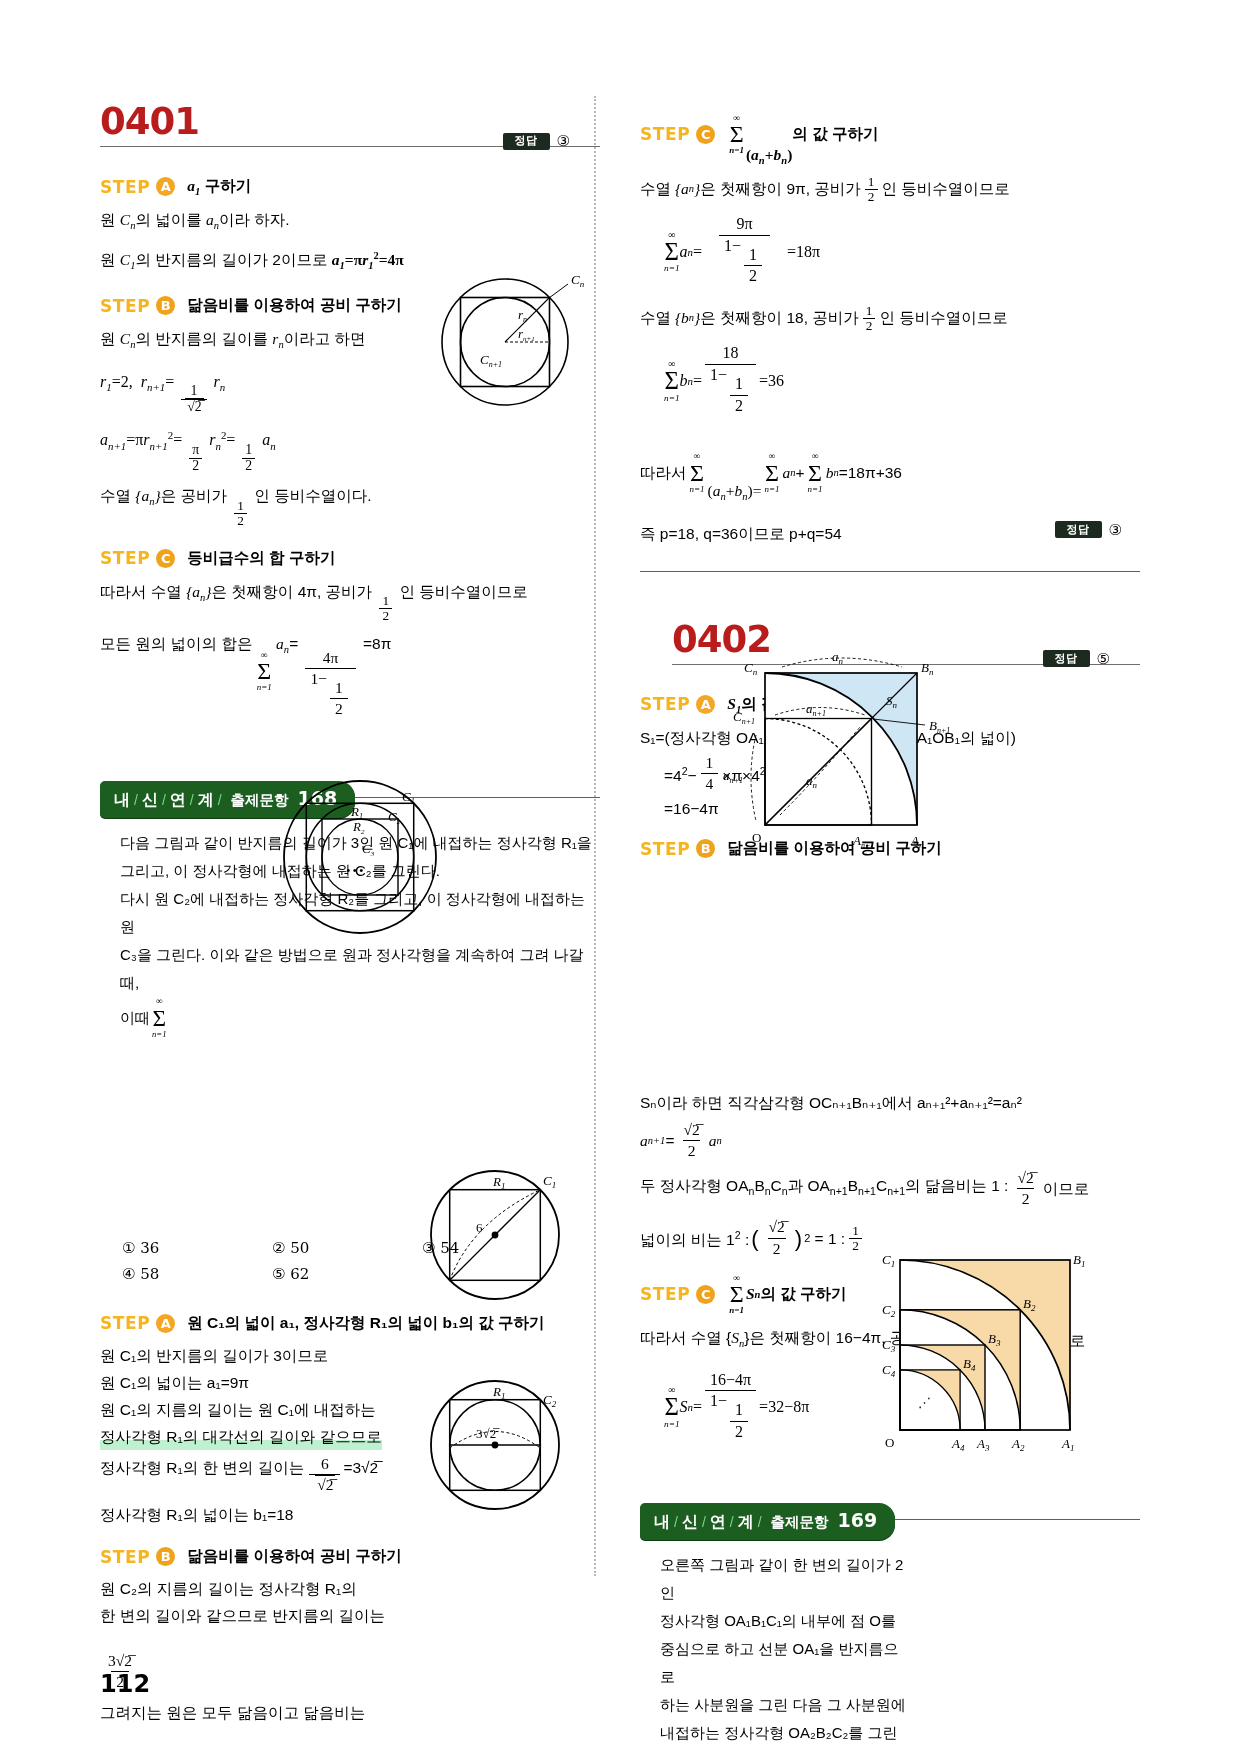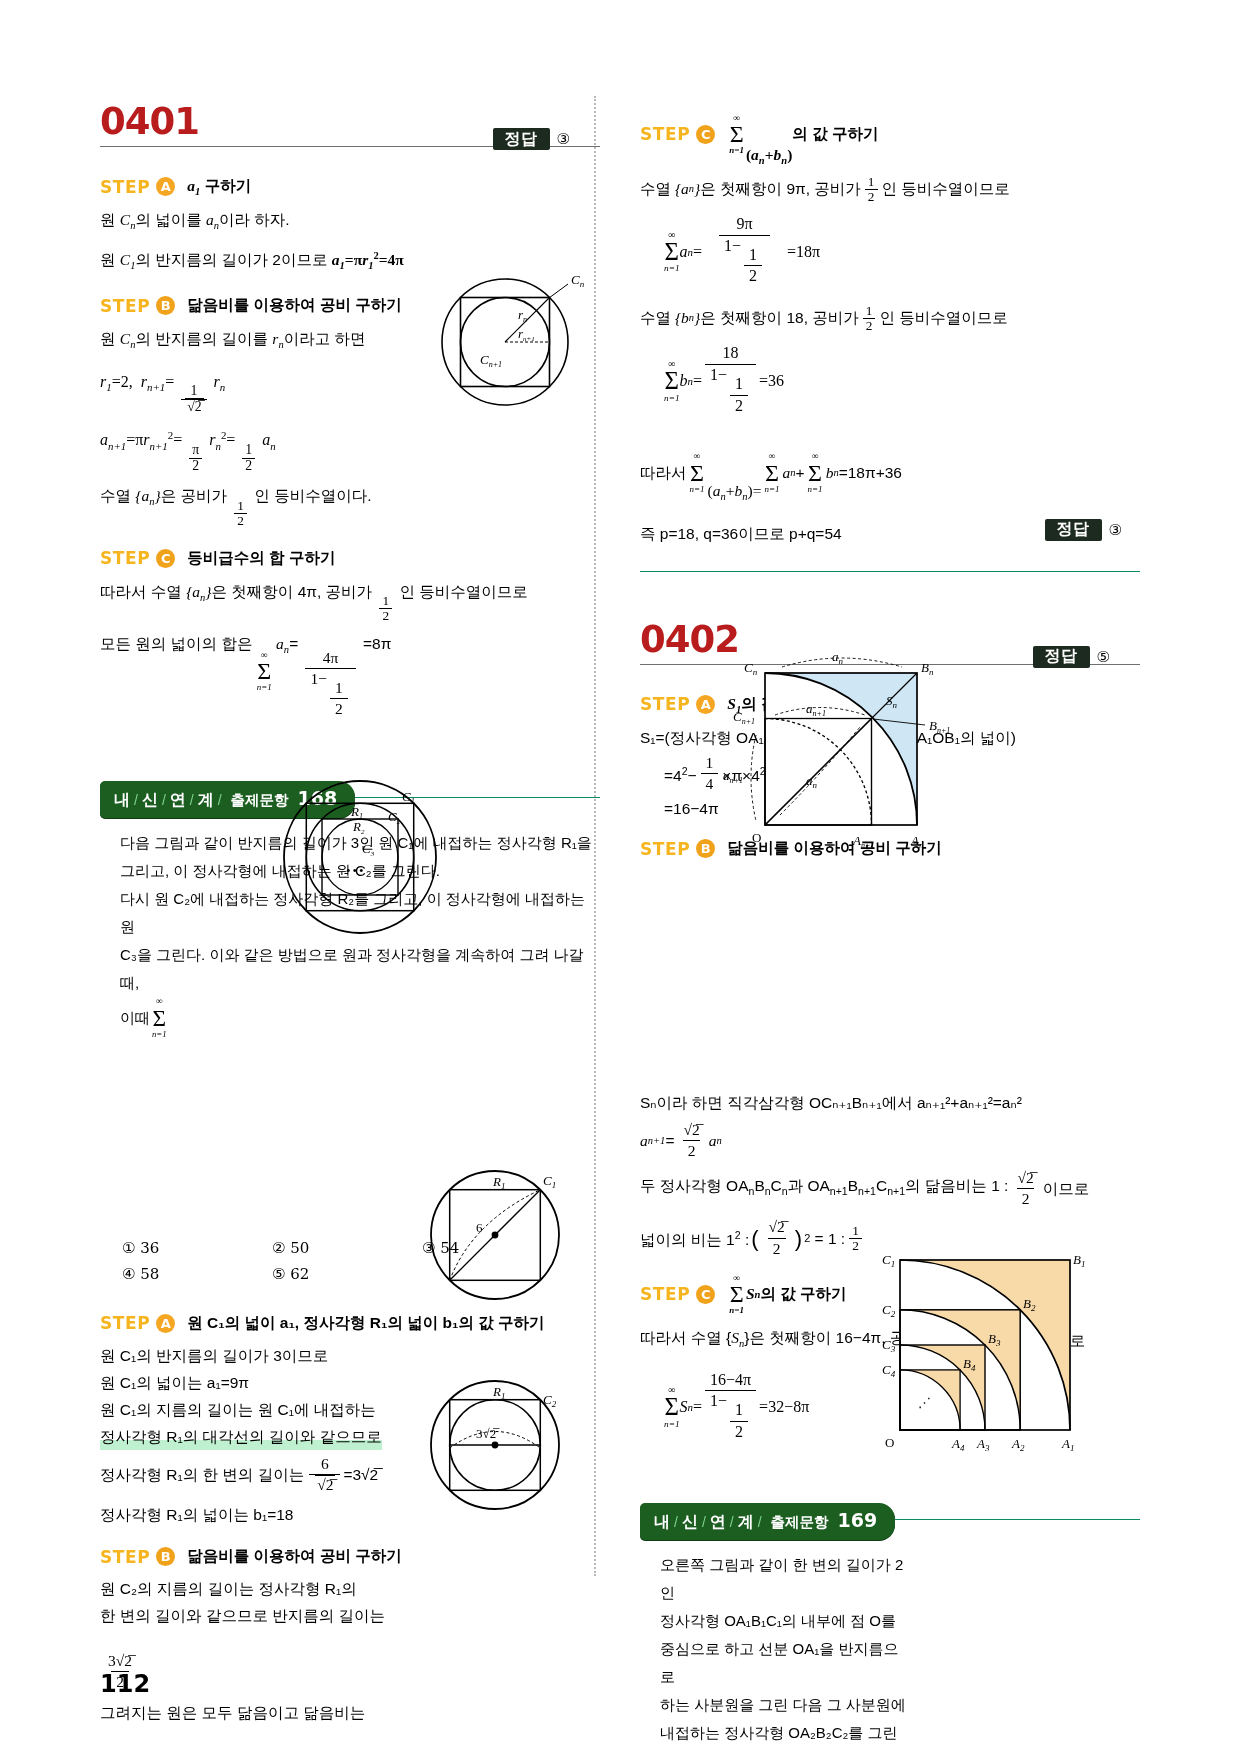--- a/index.html
+++ b/index.html
@@ -26,21 +26,21 @@
     font-family:"DejaVu Sans",sans-serif;line-height:44px;
   }
   .prob-rule{
     border-bottom:1.6px solid #6f6f6f;margin-top:2px;
   }
   .ans-chip{
     position:absolute;right:30px;bottom:12px;display:flex;align-items:center;gap:7px;
   }
   .ans-pill{
     background:#1d2a1f;color:#fff;border-radius:2px;
-    font-size:16px;font-weight:bold;padding:2.5px 12px 3.5px;line-height:1;
+    font-size:11px;font-weight:bold;padding:2.5px 12px 3.5px;line-height:1;
     letter-spacing:0.5px;
   }
   .ans-num{font-size:15px;font-family:"DejaVu Sans",sans-serif;}
 
   
   .step{display:flex;align-items:center;gap:6px;margin:14px 0 8px;}
   .step-word{
     color:#f6b51e;font-weight:bold;font-size:17px;letter-spacing:0.6px;
     font-family:"DejaVu Sans",sans-serif;
   }
@@ -307,21 +307,21 @@
     <div class="step" style="margin-top:26px;">
       <span class="step-word">STEP</span>
       <span class="step-badge">A</span>
       <span class="step-title">원 C₁의 넓이 a₁, 정사각형 R₁의 넓이 b₁의 값 구하기</span>
     </div>
     <div class="ln tight" style="width:300px;">
       <div>원 C₁의 반지름의 길이가 3이므로</div>
       <div>원 C₁의 넓이는 a₁=9π</div>
       <div>원 C₁의 지름의 길이는 원 C₁에 내접하는</div>
       <div class="hl" style="display:inline-block;">정사각형 R₁의 대각선의 길이와 같으므로</div>
-      <div style="display:flex;align-items:center;margin-top:4px;">
+      <div style="display:flex;align-items:flex-start;margin-top:4px;">
         <span>정사각형 R₁의 한 변의 길이는</span>
         <span class="frac big" style="margin-left:5px;">
             <span class="num">6</span>
             <span class="den"><span class="sqrt"><span class="bar">√2̅</span></span></span>
           </span>
         <span>=3√2̅</span>
       </div>
       <div style="margin-top:6px;">정사각형 R₁의 넓이는 b₁=18</div>
     </div>
 
@@ -478,21 +478,21 @@
     <div class="ln" style="position:relative;margin-top:6px;">
       <span>즉 p=18, q=36이므로 p+q=54</span>
       <span class="ans-chip" style="right:18px;bottom:4px;">
         <span class="ans-pill">정답</span>
         <span class="ans-num">③</span>
       </span>
     </div>
 
     <div style="border-top:1.6px solid #0a8b5c;margin:22px 0 0;"></div>
 
-    <div class="prob-head" style="margin-top:46px;">
+    <div class="prob-head" style="margin-top:46px;margin-left:32px;">
       <div class="prob-no">0402</div>
       <div class="ans-chip">
         <span class="ans-pill">정답</span>
         <span class="ans-num">⑤</span>
       </div>
       <div class="prob-rule"></div>
     </div>
 
     <div class="step">
       <span class="step-word">STEP</span>

